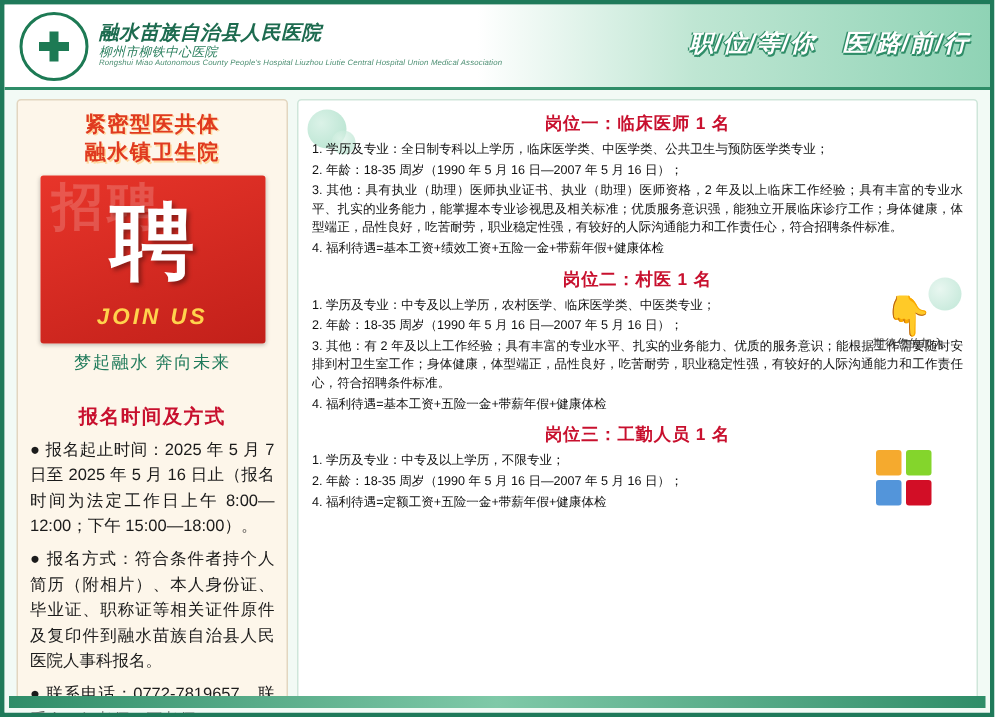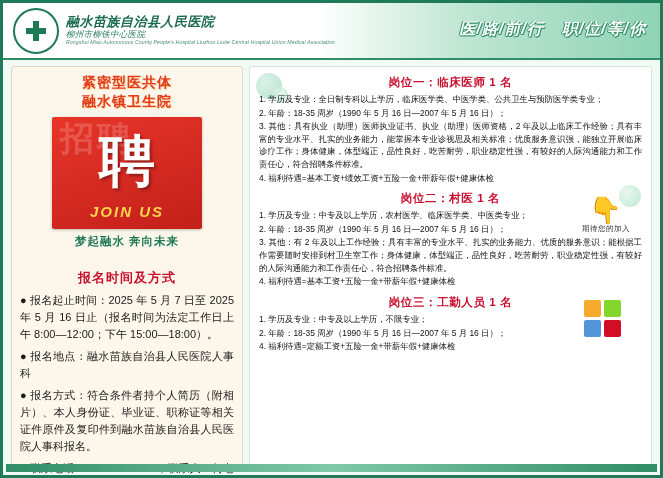--- a/index.html
+++ b/index.html
@@ -114,21 +114,21 @@
     height: 416px;
     padding: 6px 8px 4px 8px;
     box-sizing: border-box;
     display: flex;
     gap: 6px;
     background: #f2faf5;
   }
 
   
   .left-col {
-    width: 232px;
+    width: 181px;
     flex: 0 0 auto;
     background: #fdf6ea;
     border: 1px solid #e2d6c0;
     border-radius: 3px;
     padding: 6px 8px;
     box-sizing: border-box;
     position: relative;
   }
   .tag-line {
     text-align: center;
@@ -175,21 +175,21 @@
     text-align: center;
     font-size: 15px;
     letter-spacing: 2px;
     color: #ffd34d;
     font-weight: bold;
     font-style: italic;
   }
   .left-sub {
     text-align: center;
     color: #1f7a5a;
-    font-weight: bold;
+    font-weight: normal;
     font-size: 11.5px;
     letter-spacing: 1px;
     margin: 5px 0 6px 0;
   }
   .left-head {
     text-align: center;
     color: #c8102e;
     font-weight: bold;
     font-size: 13px;
     letter-spacing: 1px;
@@ -296,42 +296,41 @@
   <div class="header">
     <div class="logo">
       <div class="cross"></div>
     </div>
     <div class="hosp-names">
       <div class="hosp-cn">融水苗族自治县人民医院</div>
       <div class="hosp-cn2">柳州市柳铁中心医院</div>
       <div class="hosp-en">Rongshui Miao Autonomous County People's Hospital  Liuzhou Liutie Central Hospital Union Medical Association</div>
     </div>
     <div class="header-right">
+      <div class="slogan">职/位/等/你</div>
       <div class="slogan">医/路/前/行</div>
-      <div class="slogan">职/位/等/你</div>
     </div>
   </div>
 
   <div class="body-area">
 
     <div class="left-col">
       <div class="tag-line">紧密型医共体</div>
       <div class="tag-line">融水镇卫生院</div>
 
       <div class="poster-art">
         <div class="ghost">招聘</div>
         <div class="big">聘</div>
         <div class="joinus">JOIN US</div>
       </div>
 
       <div class="left-sub">梦起融水  奔向未来</div>
       <div class="left-head">报名时间及方式</div>
 
       <div class="left-item">● 报名起止时间：2025 年 5 月 7 日至 2025 年 5 月 16 日止（报名时间为法定工作日上午 8:00—12:00；下午 15:00—18:00）。</div>
-      <div class="left-item">● 报名地点：融水苗族自治县人民医院人事科</div>
       <div class="left-item">● 报名方式：符合条件者持个人简历（附相片）、本人身份证、毕业证、职称证等相关证件原件及复印件到融水苗族自治县人民医院人事科报名。</div>
       <div class="left-item">● 联系电话：0772-7819657，联系人：何老师、石老师</div>
     </div>
 
     <div class="right-col">
       <div class="blob b1"></div>
       <div class="blob b2"></div>
       <div class="blob b3"></div>
 
       <div class="hand-sticker">

